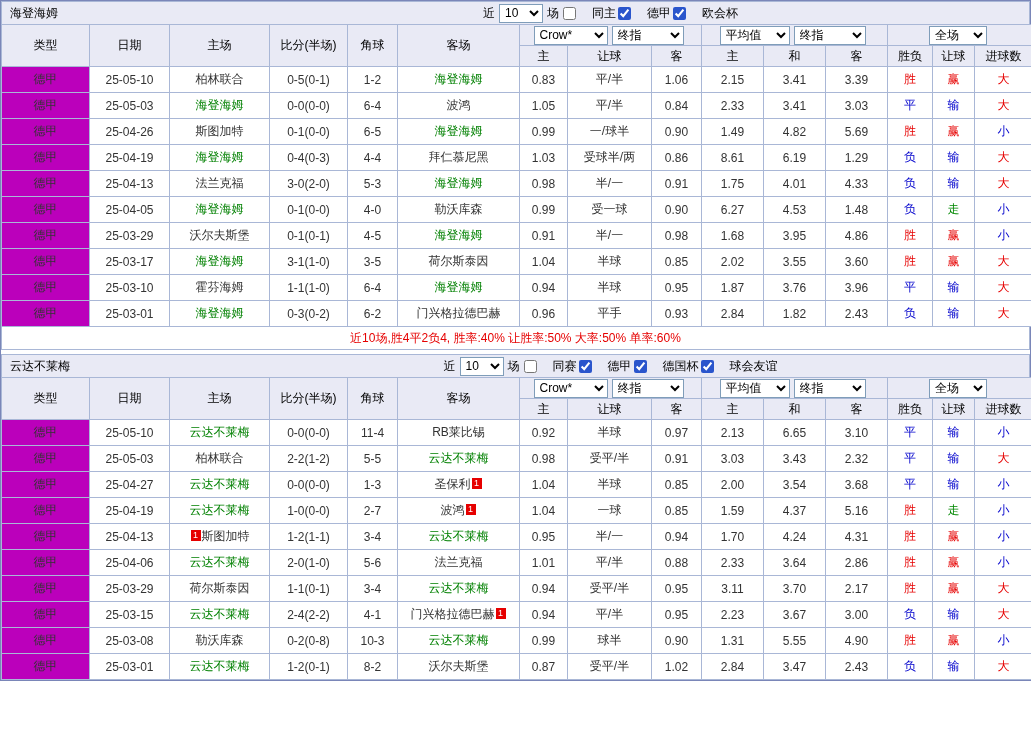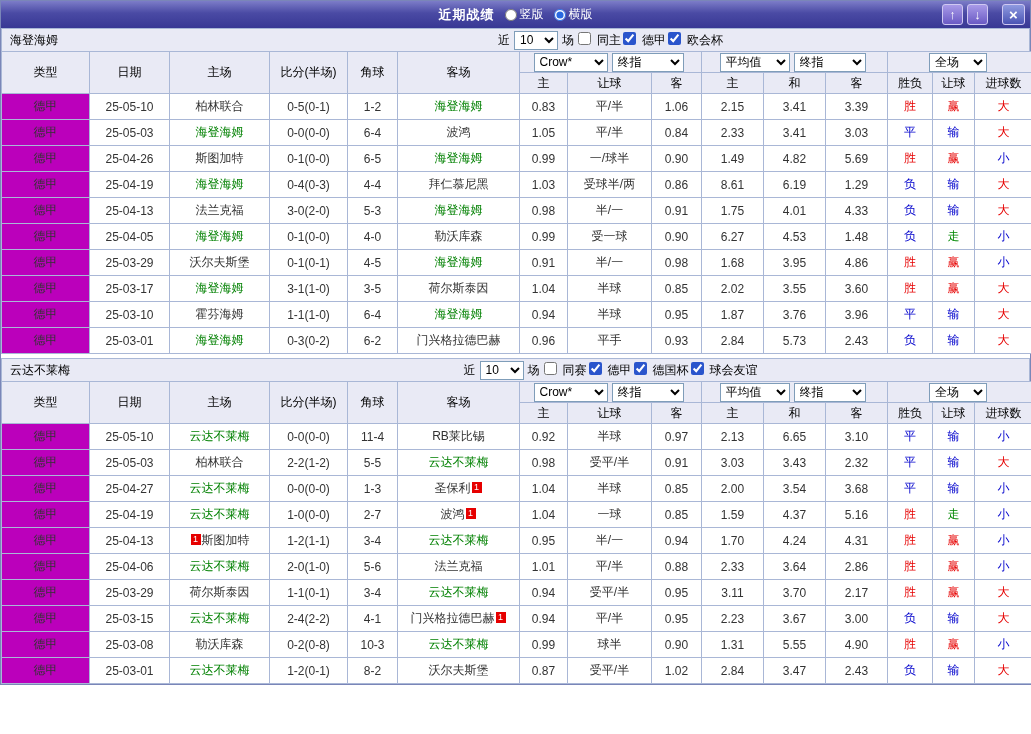--- a/index.html
+++ b/index.html
@@ -36,21 +36,21 @@
   .section { margin-top: 0; }
   .section + .section { margin-top: 4px; }
   .section-header {
     height: 23px; background: #e9eaf5;
     border: 1px solid #a9b7d6; border-bottom: none;
     display: flex; align-items: center;
   }
   .team-name { width: 190px; padding-left: 8px; color: #000; }
   .filters { flex: 1; display: flex; justify-content: center; align-items: center; gap: 4px; color:#000; }
   .cb-list { display: inline-flex; align-items: center; gap: 2px; }
-  .cb-label { display: inline-flex; align-items: flex-start; gap: 6px; cursor: pointer; }
+  .cb-label { display: inline-flex; align-items: center; gap: 16px; cursor: pointer; }
   .cb-label input { width: 13px; height: 13px; margin: 0; accent-color: #2a55cc; }
   select.sel {
     height: 19px; font-size: 12px; border: 1px solid #7f9db9; background: #fff;
     font-family: "Liberation Sans", sans-serif; padding: 0 1px;
   }
   .games-sel { width: 44px; }
 
   
   table.grid { border-collapse: collapse; table-layout: fixed; width: 1031px; background: #fff; }
   .grid th, .grid td {
@@ -78,44 +78,20 @@
     height: 23px; border: 1px solid #a9b7d6; border-top: none;
     display: flex; align-items: center; justify-content: center;
     color: #e60000; background: #fff;
   }
 </style>
 </head>
 <body>
 
 <div class="app">
 
-  <div class="titlebar">
-    <div class="titlebar-center">
-      <span class="title">近期战绩</span>
-      <label class="radio-label">
-        <input type="radio" name="layout" style="">
-        <span>竖版</span>
-      </label>
-      <label class="radio-label">
-        <input type="radio" name="layout" checked="" style="">
-        <span>横版</span>
-      </label>
-    </div>
-    <div class="titlebar-buttons">
-      <div class="tb-btn">
-        <span>↑</span>
-      </div>
-      <div class="tb-btn">
-        <span>↓</span>
-      </div>
-      <div class="tb-btn close">
-        <span>×</span>
-      </div>
-    </div>
-  </div>
 
   <div id="sections">
   <section class="section">
     <div class="section-header">
       <div class="team-name">海登海姆</div>
       <div class="filters">
         <span>近</span>
         <select class="sel games-sel"><option>10</option></select>
         <span>场</span>
         <span class="cb-list">
@@ -340,28 +316,29 @@
               <td class="league">德甲</td>
               <td>25-03-01</td>
               <td><span class="team-self">海登海姆</span></td>
               <td class="score">0-3(0-2)</td>
               <td>6-2</td>
               <td><span>门兴格拉德巴赫</span></td>
               <td>0.96</td>
               <td>平手</td>
               <td>0.93</td>
               <td>2.84</td>
-              <td>5.73</td>
+              <td>1.82</td>
               <td>2.43</td>
               <td style="color: rgb(0, 0, 204);">负</td>
               <td style="color: rgb(0, 0, 204);">输</td>
               <td style="color: rgb(230, 0, 0);">大</td>
             </tr>
           </tbody>
     </table>
+    <div class="summary">近10场,胜4平2负4, 胜率:40% 让胜率:50% 大率:50% 单率:60%</div>
   </section>
 
   <section class="section">
     <div class="section-header">
       <div class="team-name">云达不莱梅</div>
       <div class="filters">
         <span>近</span>
         <select class="sel games-sel"><option>10</option></select>
         <span>场</span>
         <span class="cb-list">

